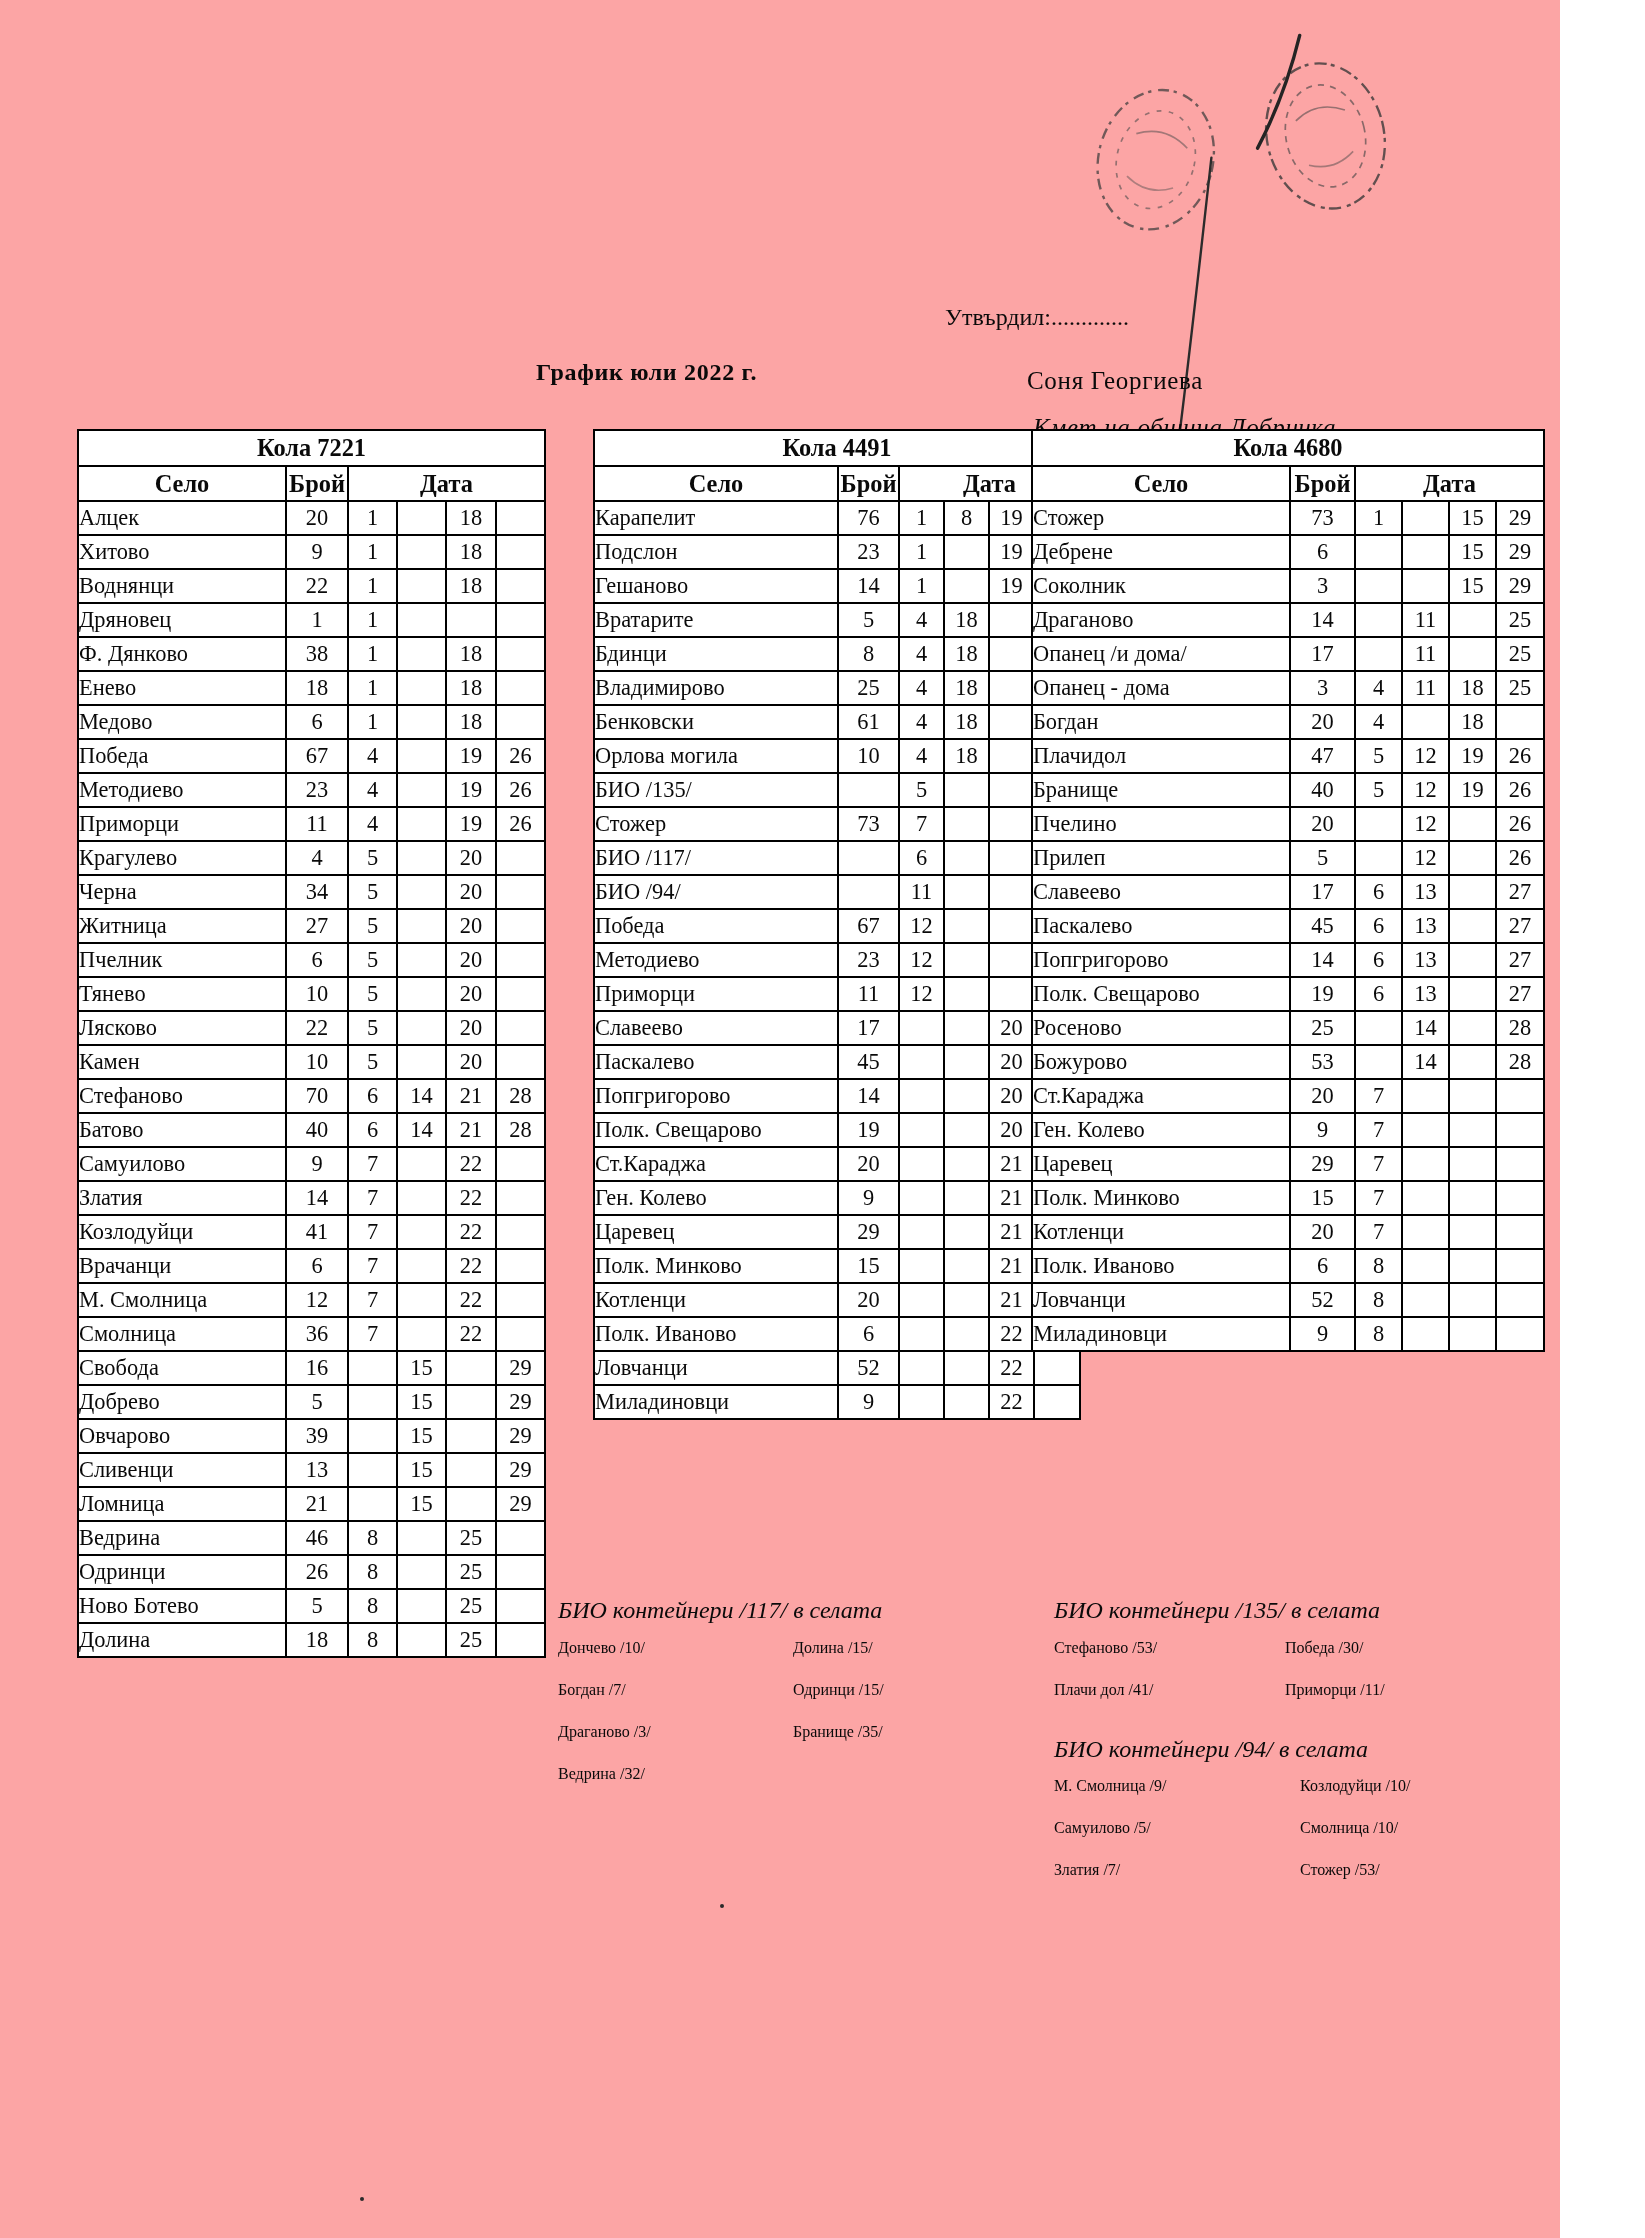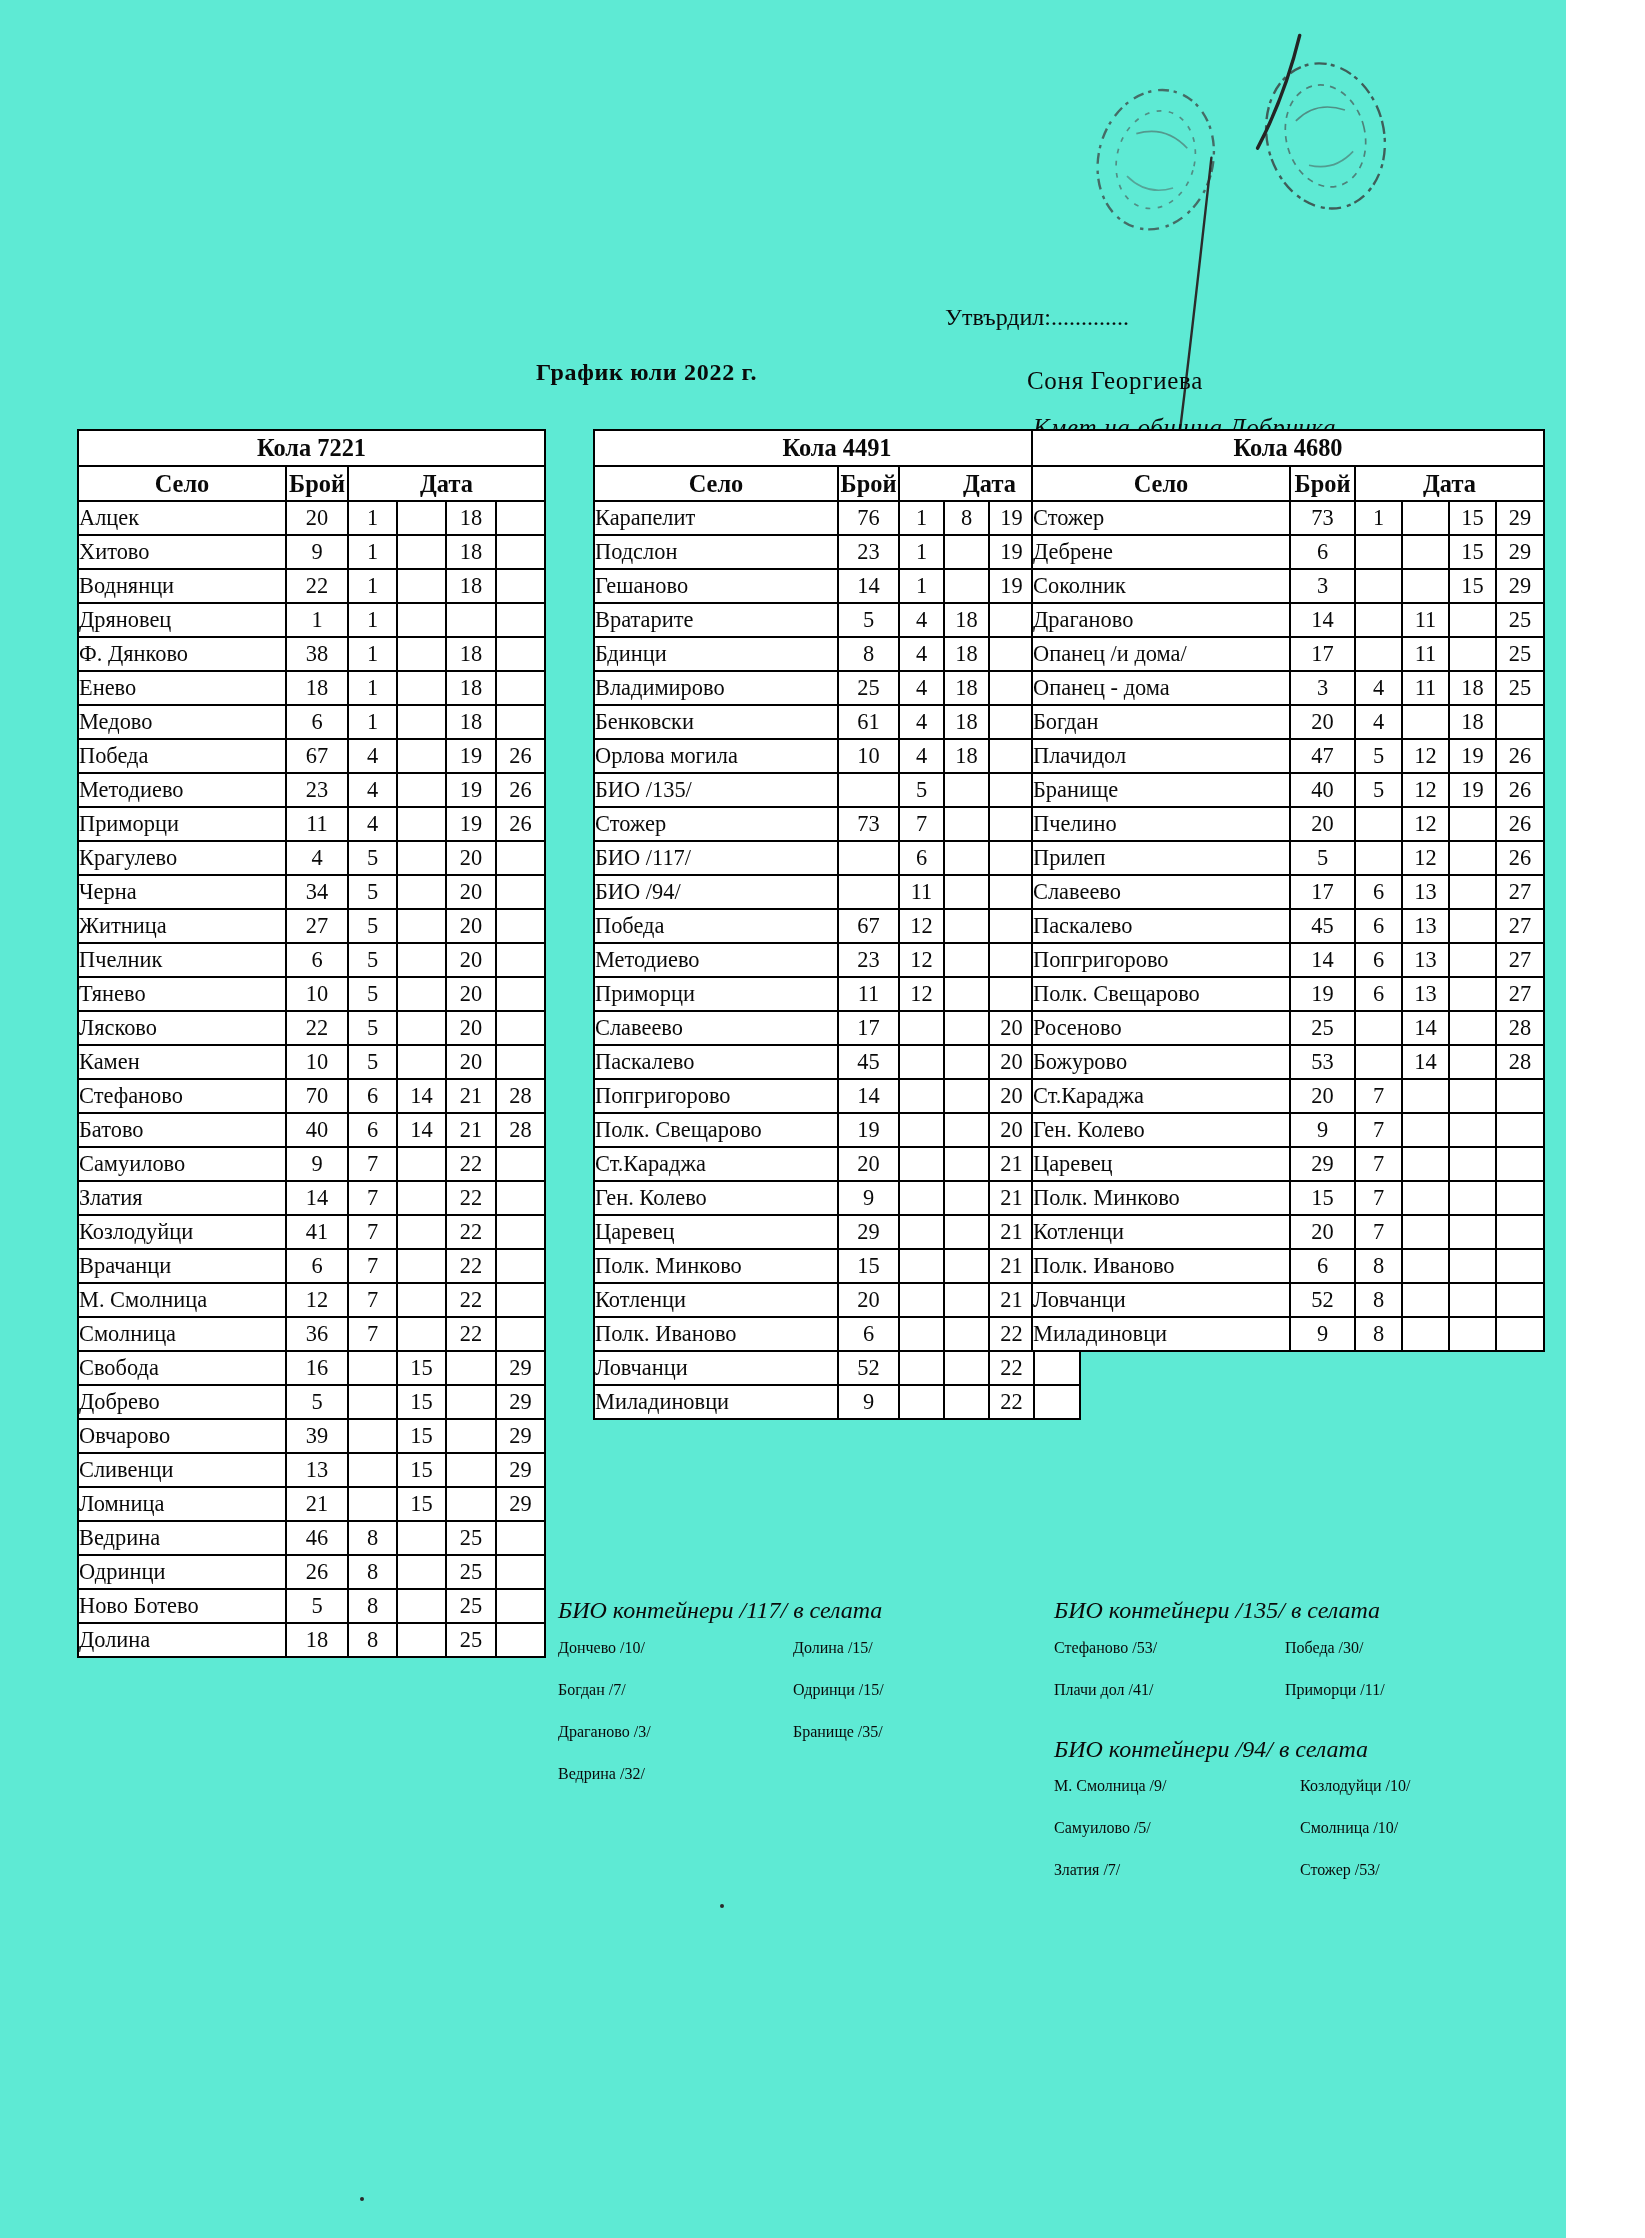--- a/index.html
+++ b/index.html
@@ -1,17 +1,17 @@
 <!DOCTYPE html>
 <html style="font-size:11px"><head>
 <meta charset="utf-8">
 <style>
   html,body{margin:0;padding:0;background:#ffffff;}
-  .page{position:relative;width:1560px;height:2239px;background:#5eead4;
-        font-family:"Liberation Serif","DejaVu Serif",serif;color:#0a0a0a;overflow:hidden;padding-left:6px;}
+  .page{position:relative;width:1560px;height:2239px;background:#fca5a5;
+        font-family:"Liberation Serif","DejaVu Serif",serif;color:#0a0a0a;overflow:hidden;}
   .abs{position:absolute;}
   .doc-title{font-weight:bold;font-size:24px;letter-spacing:0.7px;}
   .approval-label{font-size:24px;}
   .approval-name{font-size:25px;letter-spacing:0.7px;}
   .approval-title{font-size:25px;font-style:italic;letter-spacing:0.7px;}
   table.sched{border-collapse:collapse;table-layout:fixed;position:absolute;
               border:2.7px solid #000;background:#fff;}
   table.sched th,table.sched td{border:2px solid #000;overflow:hidden;white-space:nowrap;
               padding:0;}
   th.car{font-size:24.4px;font-weight:bold;height:34px;text-align:center;}

